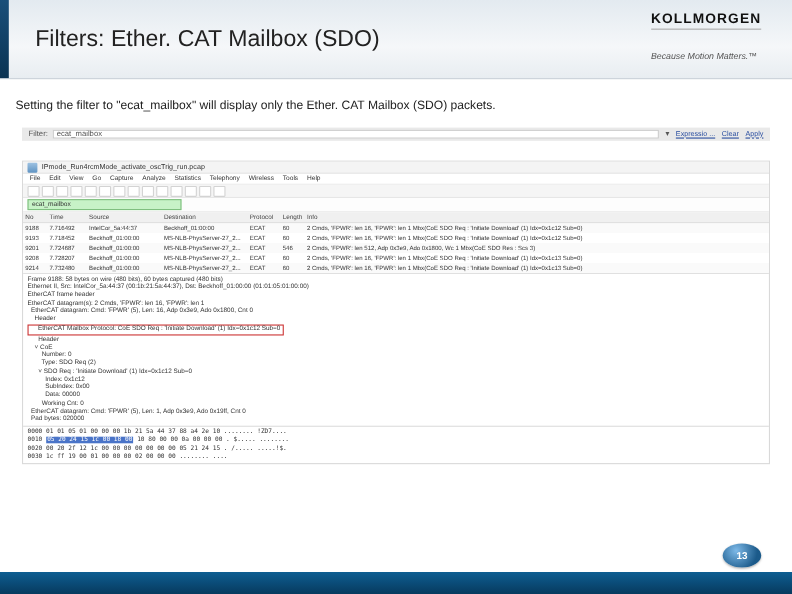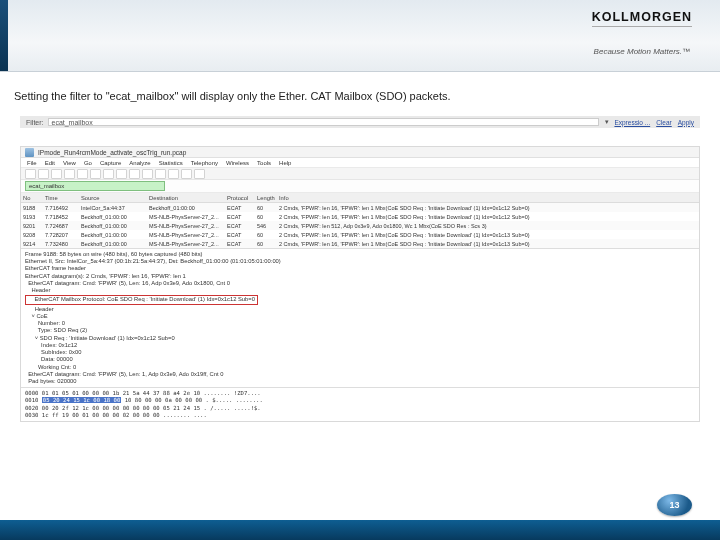--- a/index.html
+++ b/index.html
@@ -22,21 +22,21 @@
     content: "";
     position: absolute; left:0; top:0; width: 8px; height: 100%;
     background: linear-gradient(180deg,#1a4f7a,#0b3352);
   }
   .slide-title {
     font-size: 21px; color: #222;
     margin-left: 10px;
   }
   .brand {
     position: absolute; right: 28px; top: 10px;
-    text-align: center;
+    text-align: left;
   }
   .brand-logo { font-weight: 700; letter-spacing: 1px; font-size: 12.5px; color:#111; }
   .brand-tag { font-style: italic; font-size: 8px; color:#555; border-top:1px solid #aaa; padding-top:20px; margin-top:2px;}
   .caption {
     font-size: 11px; color:#222;
     padding: 18px 20px 8px 14px;
   }
   .grey-bar {
     background:#e9e9e9; height:12px; margin: 6px 20px 0 20px;
     display:flex; align-items:center; font-size:7px; color:#555; padding:0 6px;
@@ -118,20 +118,21 @@
     box-shadow:0 1px 2px rgba(0,0,0,.3);
   }
   .corner-x { position:absolute; top:2px; right:4px; font-size:9px; color:#888;}
 </style>
 </head>
 <body>
 
 <div class="corner-x">×</div>
 
 <div class="slide-header">
+  <div class="slide-title">Filters: Ether. CAT Mailbox (SDO)</div>
   <div class="brand">
     <div class="brand-logo">KOLLMORGEN</div>
     <div class="brand-tag">Because Motion Matters.™</div>
   </div>
 </div>
 
 <div class="caption">Setting the filter to "ecat_mailbox" will display only the Ether. CAT Mailbox (SDO) packets.</div>
 
 <div class="grey-bar">
   <span class="fld">Filter:</span>

